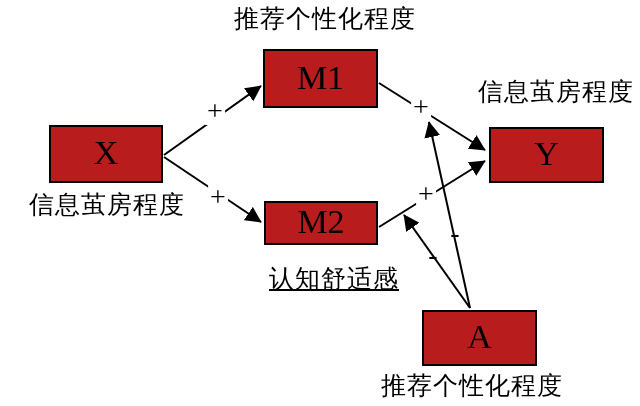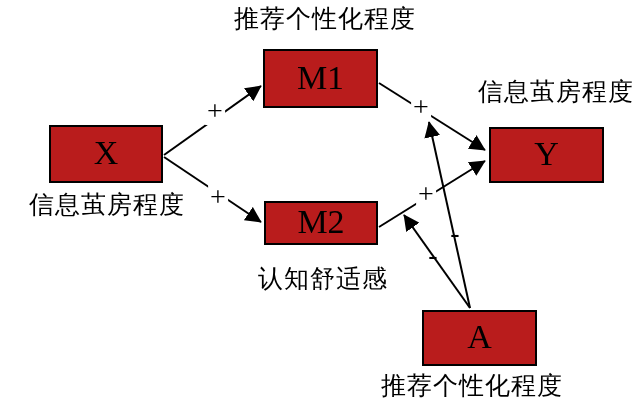--- a/index.html
+++ b/index.html
@@ -61,21 +61,21 @@
   
   .box-x  { left: 49px;  top: 125px; width: 114px; height: 58px; }
   .box-m1 { left: 263px; top: 49px;  width: 115px; height: 59px; }
   .box-m2 { left: 264px; top: 201px; width: 114px; height: 44px; }
   .box-y  { left: 489px; top: 127px; width: 115px; height: 56px; }
   .box-a  { left: 422px; top: 310px; width: 115px; height: 56px; }
   
   .caption-m1 { left: 325px; top: 5px; }
   .caption-y  { left: 556px; top: 78px; }
   .caption-x  { left: 107px; top: 191px; }
-  .caption-m2 { left: 323px; top: 265px; }
+  .caption-m2 { left: 334px; top: 265px; text-decoration: underline; }
   .caption-a  { left: 472px; top: 372px; }
   
   .sign-x-m1  { left: 215px; top: 111px; }
   .sign-x-m2  { left: 218px; top: 197px; }
   .sign-m1-y  { left: 421px; top: 107px; }
   .sign-m2-y  { left: 426px; top: 194px; }
   .sign-a-m1y { left: 455px; top: 233px; background: transparent; }
   .sign-a-m2y { left: 433px; top: 255px; background: transparent; }
 </style>
 </head>

